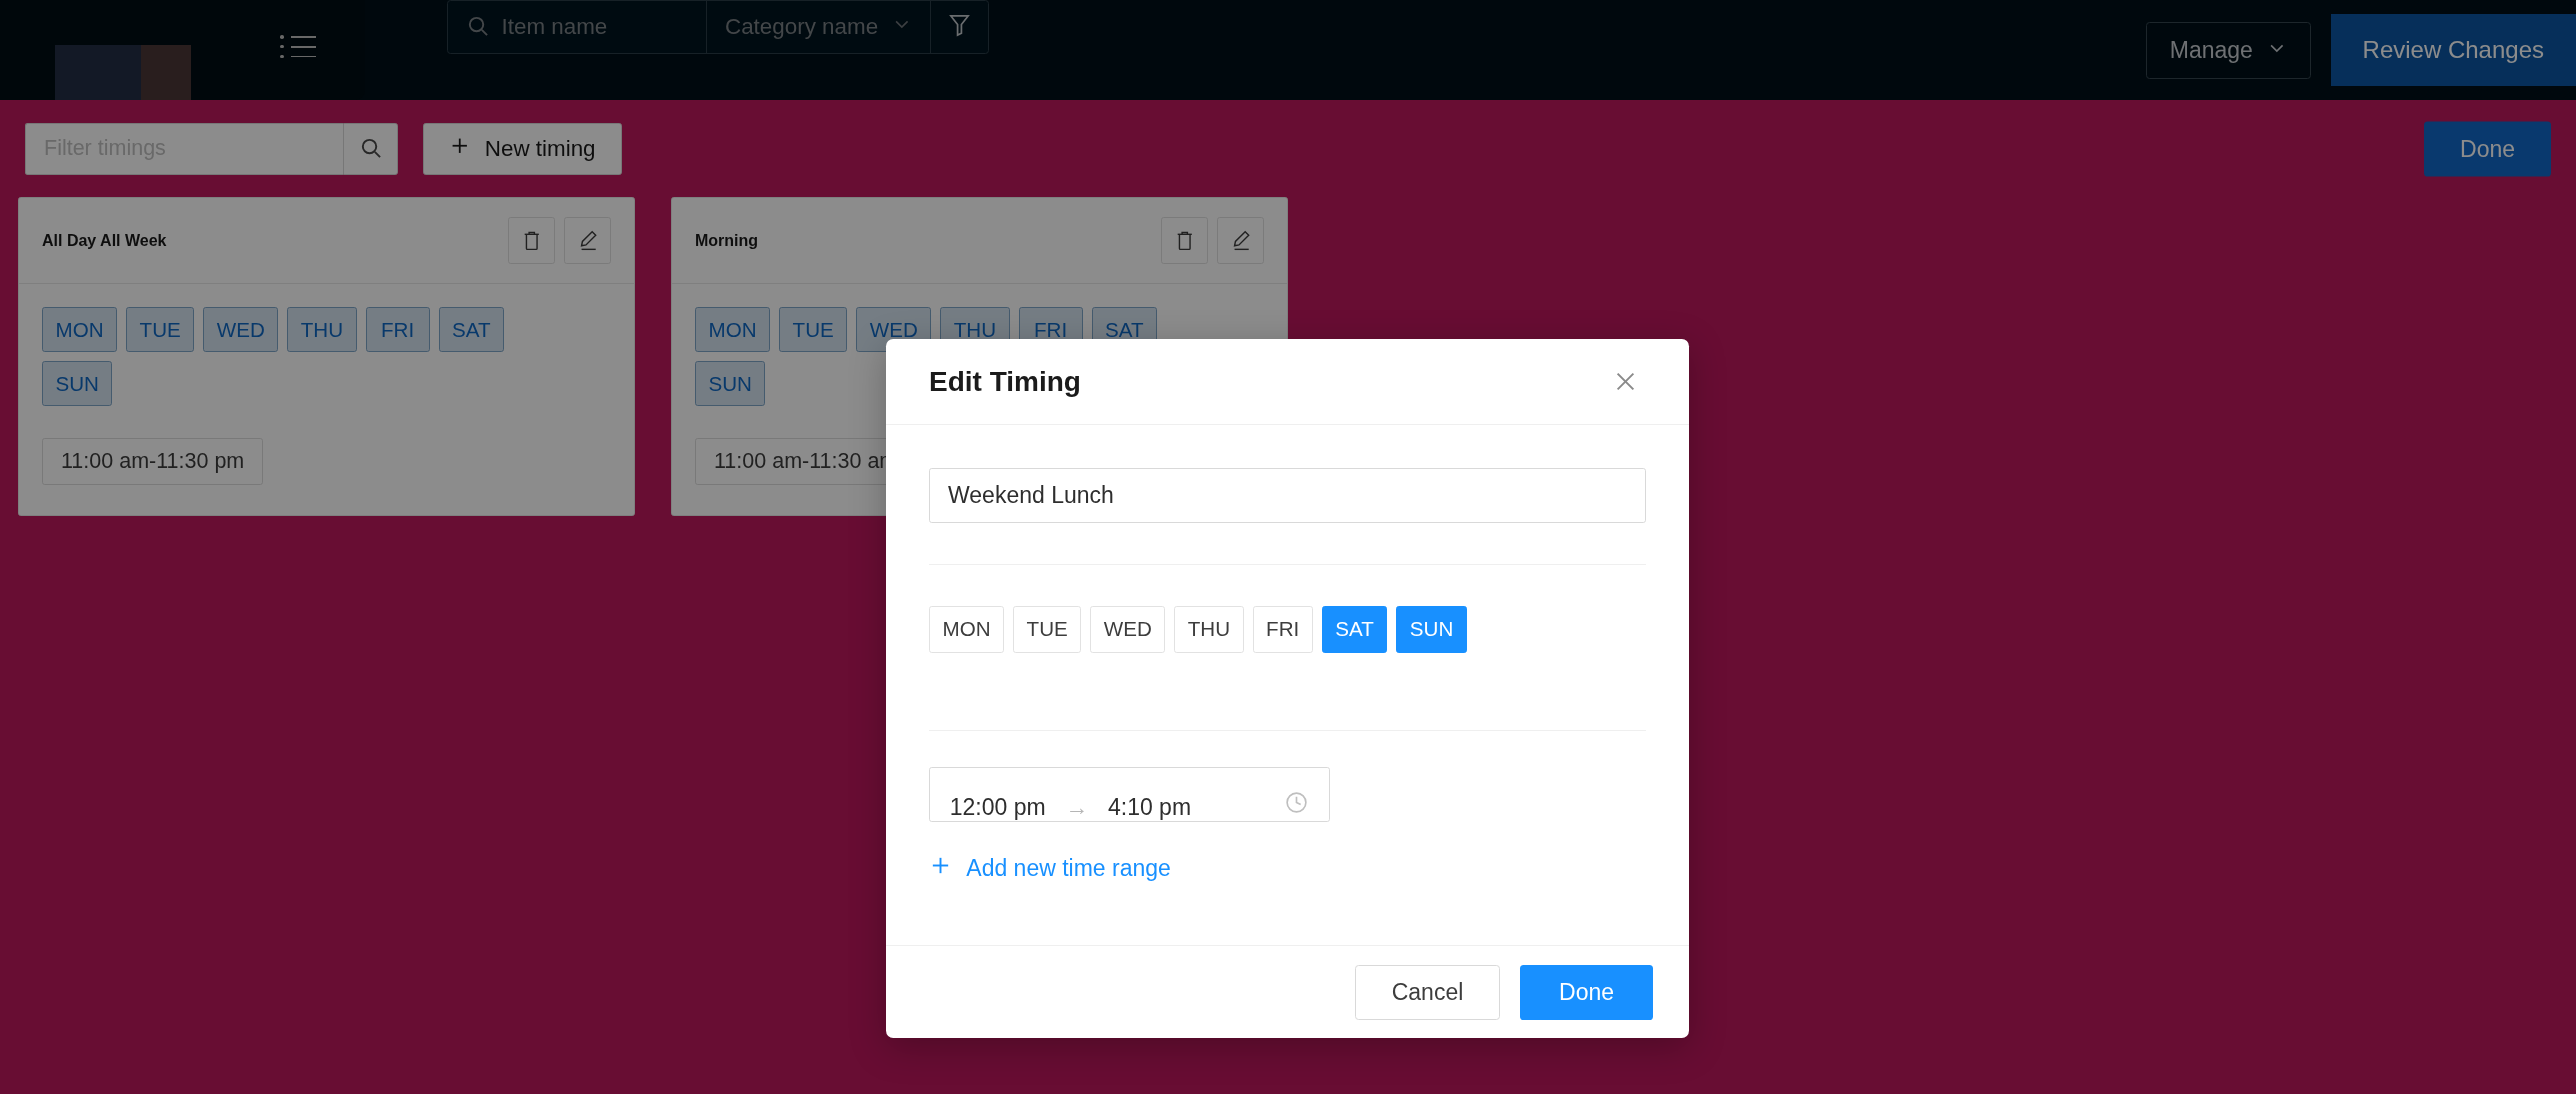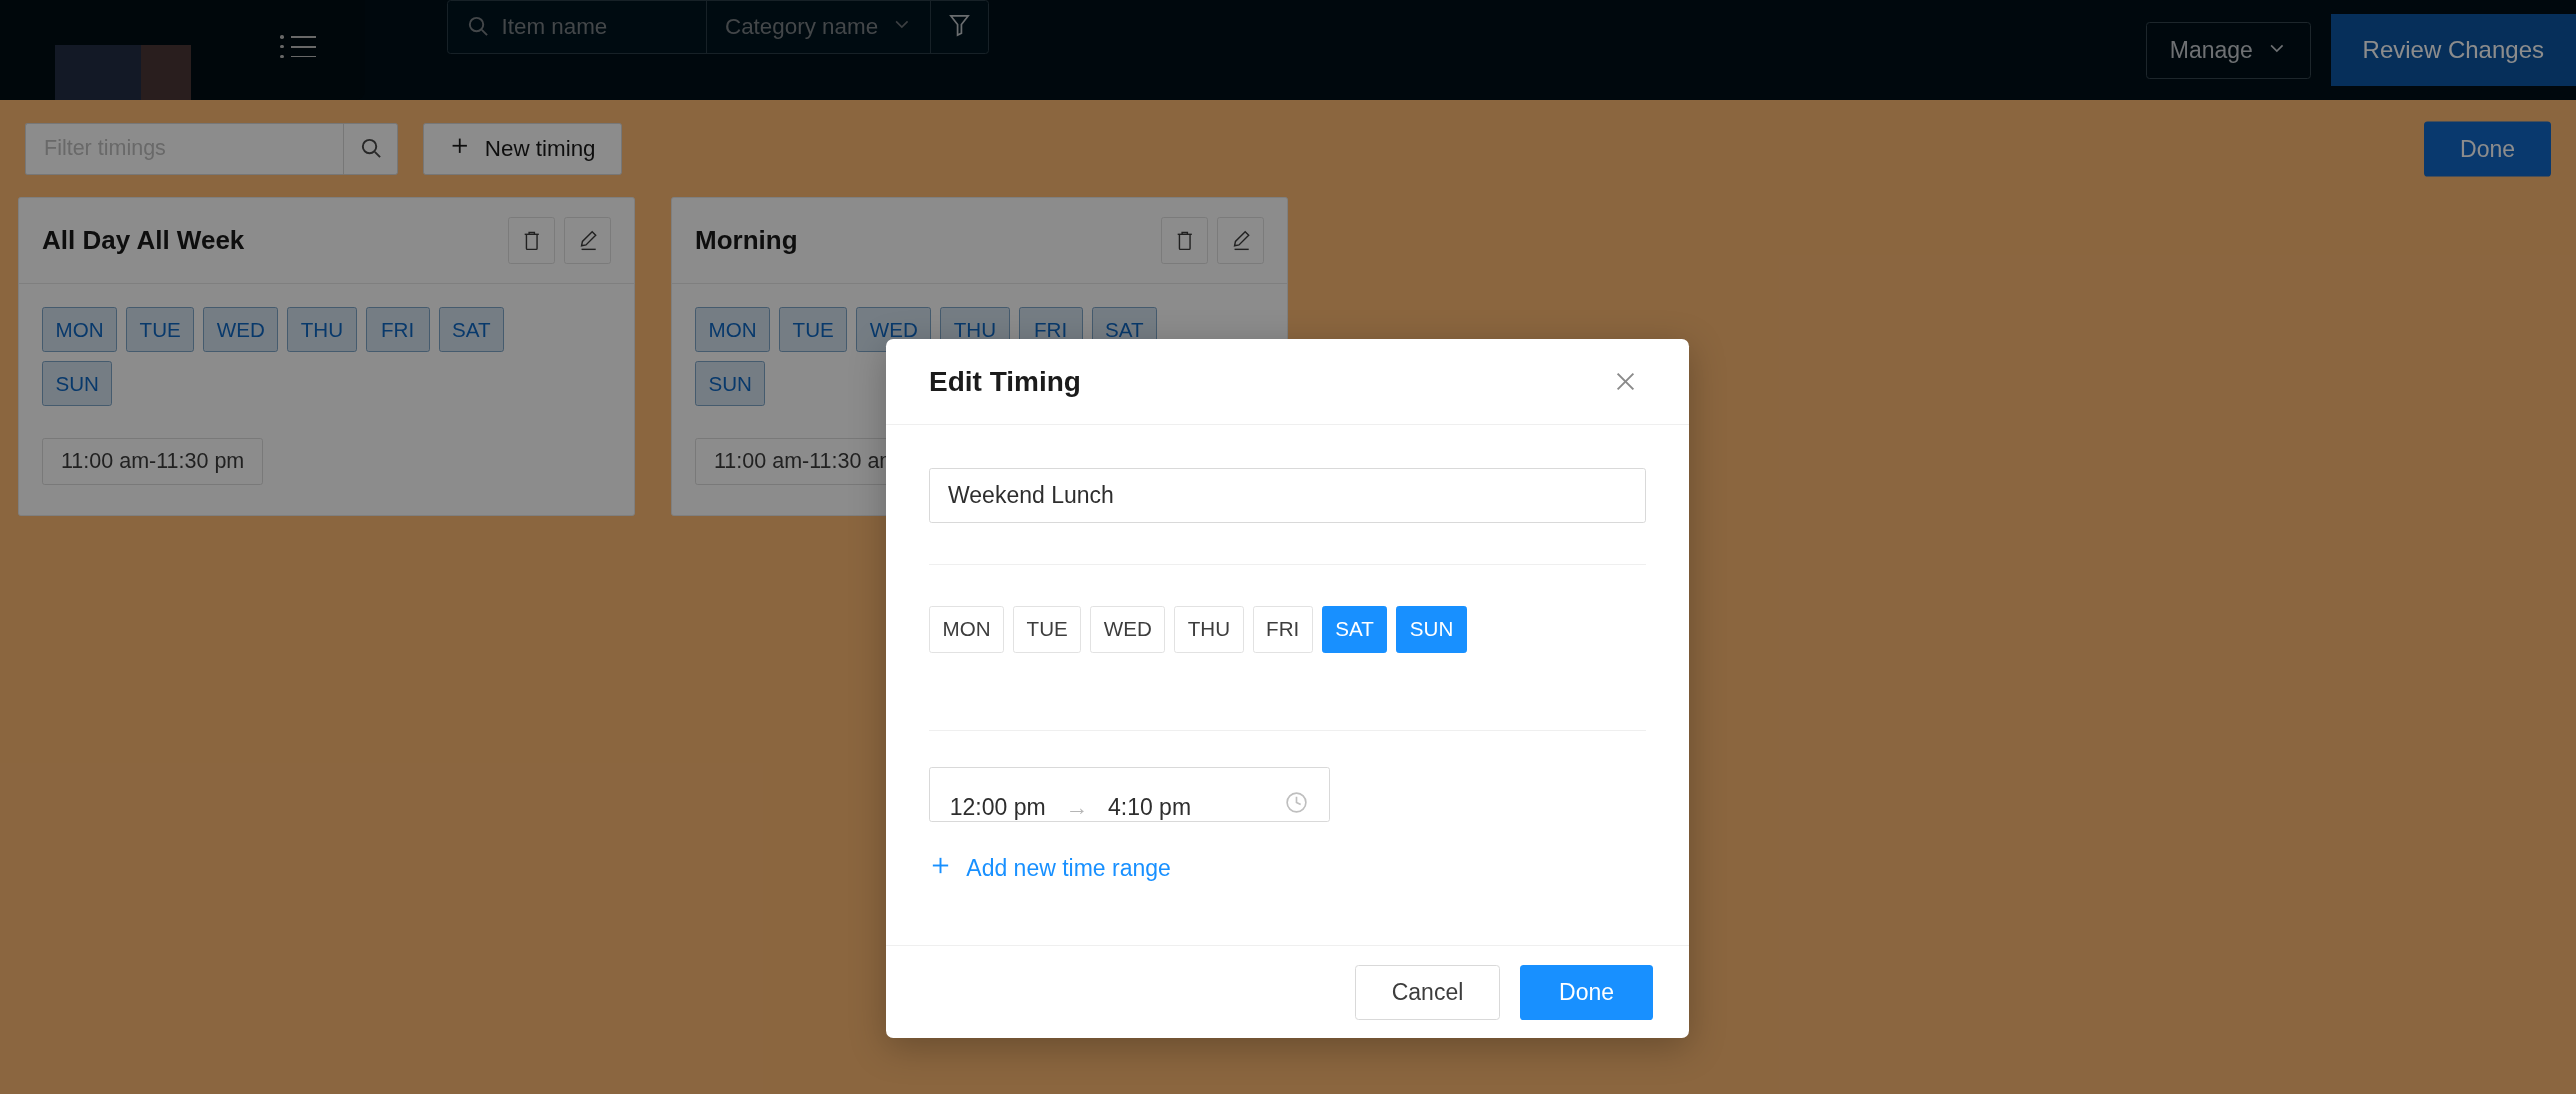--- a/index.html
+++ b/index.html
@@ -67,21 +67,21 @@
     height: 57px; display: flex; align-items: center; gap: 14.3px;
     padding: 0 23px; border: 0.9px solid #35464f; border-radius: 3.6px;
     color: #c8cdd1; font-size: 23px; margin-right: 19.7px;
   }
   .btn-review {
     height: 72px; display: flex; align-items: center; padding: 0 32px;
     background: #0b57a4; color: #fff; font-size: 24px;
   }
 
   
-  .page { position: absolute; top: 100px; left: 0; width: 2576px; height: 995px; background: #fdba74; }
+  .page { position: absolute; top: 100px; left: 0; width: 2576px; height: 995px; background: #be185d; }
   .page-toolbar {
     position: relative; height: 97px; display: flex; align-items: center;
     padding: 0 25px;
   }
   .filter-group { display: flex; align-items: stretch; height: 52px; }
   .filter-input {
     width: 318px; border: 0.9px solid #d9d9d9; border-right: none;
     border-radius: 2.7px 0 0 2.7px; display: flex; align-items: center;
     padding: 0 18px; color: #bfbfbf; font-size: 21.5px; background: #fff;
   }
@@ -101,21 +101,21 @@
   }
 
   .cards { display: flex; gap: 36px; padding: 0 18px; }
   .tcard {
     width: 617px; border: 0.9px solid #e8e8e8; border-radius: 2.7px; background: #fff;
   }
   .tcard-head {
     height: 86px; display: flex; align-items: center; justify-content: space-between;
     padding: 0 23px; border-bottom: 0.9px solid #e8e8e8;
   }
-  .tcard-title { font-size: 26px; font-weight: bold; color: #1b1b1b; }
+  .tcard-title { font-size: 16px; font-weight: bold; color: #1b1b1b; }
   .tcard-actions { display: flex; gap: 9px; }
   .icon-btn {
     width: 47px; height: 47px; border: 0.9px solid #e0e0e0; border-radius: 2.7px;
     display: flex; align-items: center; justify-content: center; background: #fff;
   }
   .tcard-body { padding: 23px 23px 30px 23px; }
   .daychips { display: flex; flex-wrap: wrap; gap: 9px; max-width: 519px; }
   .daychip {
     min-width: 64px; height: 45px; padding: 0 12.5px;
     border: 0.9px solid #7ea6c8; border-radius: 2.7px; background: #d6e4f0;

